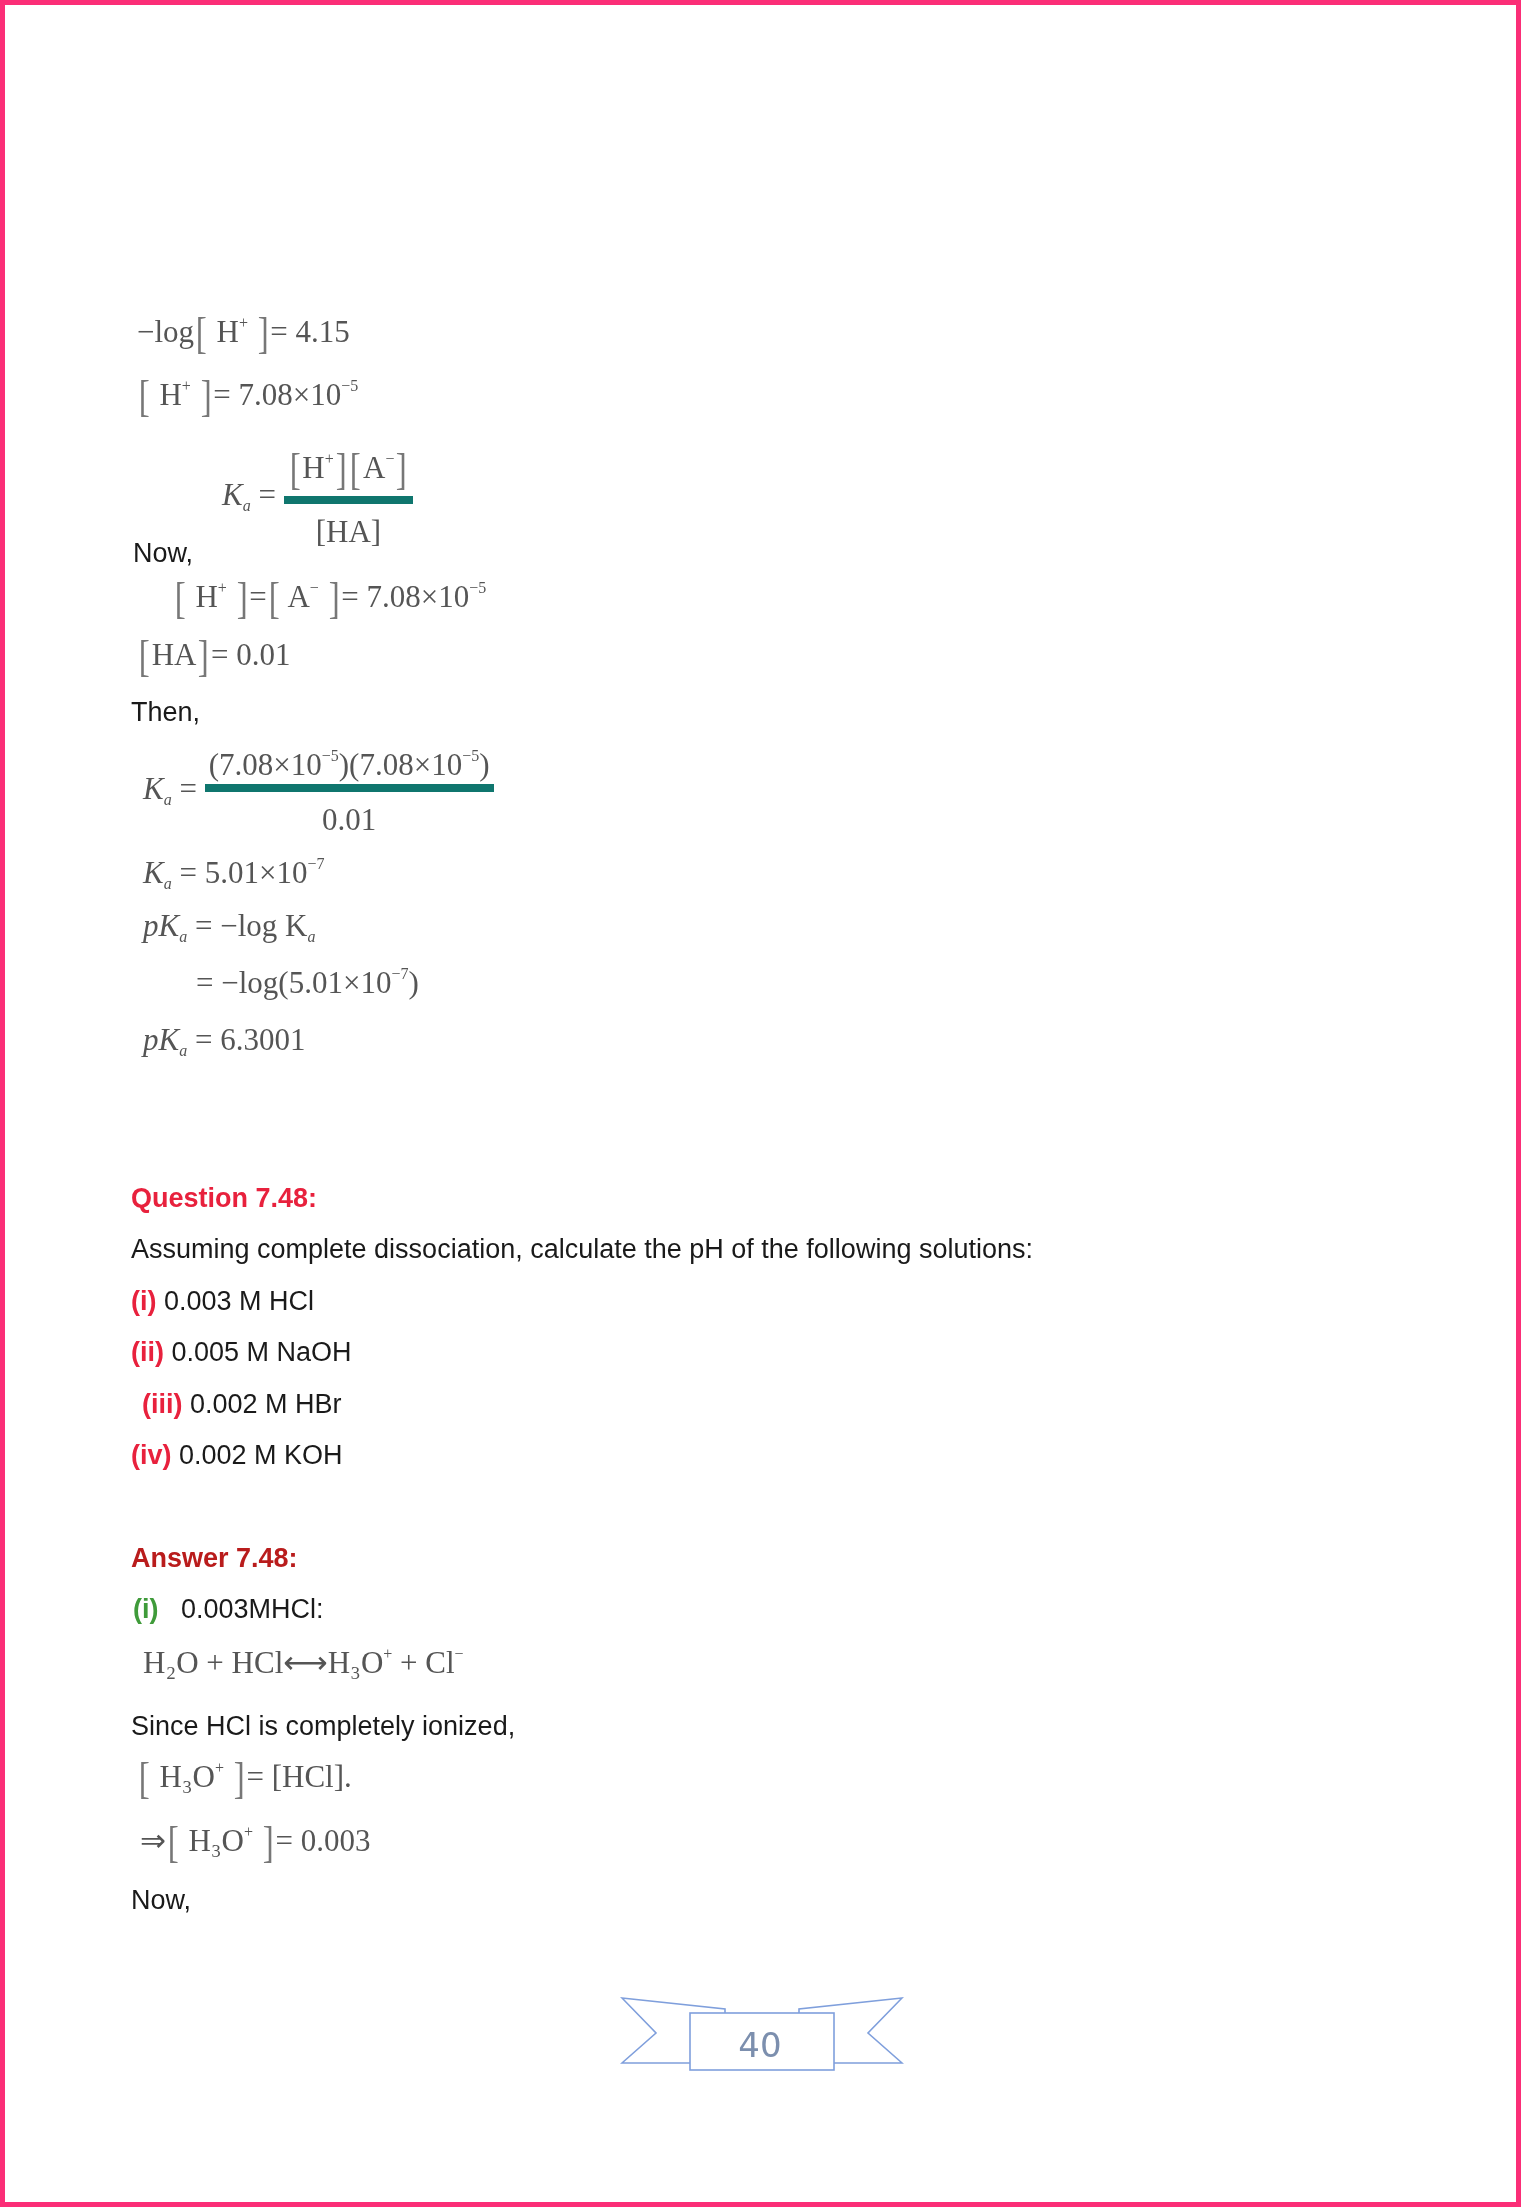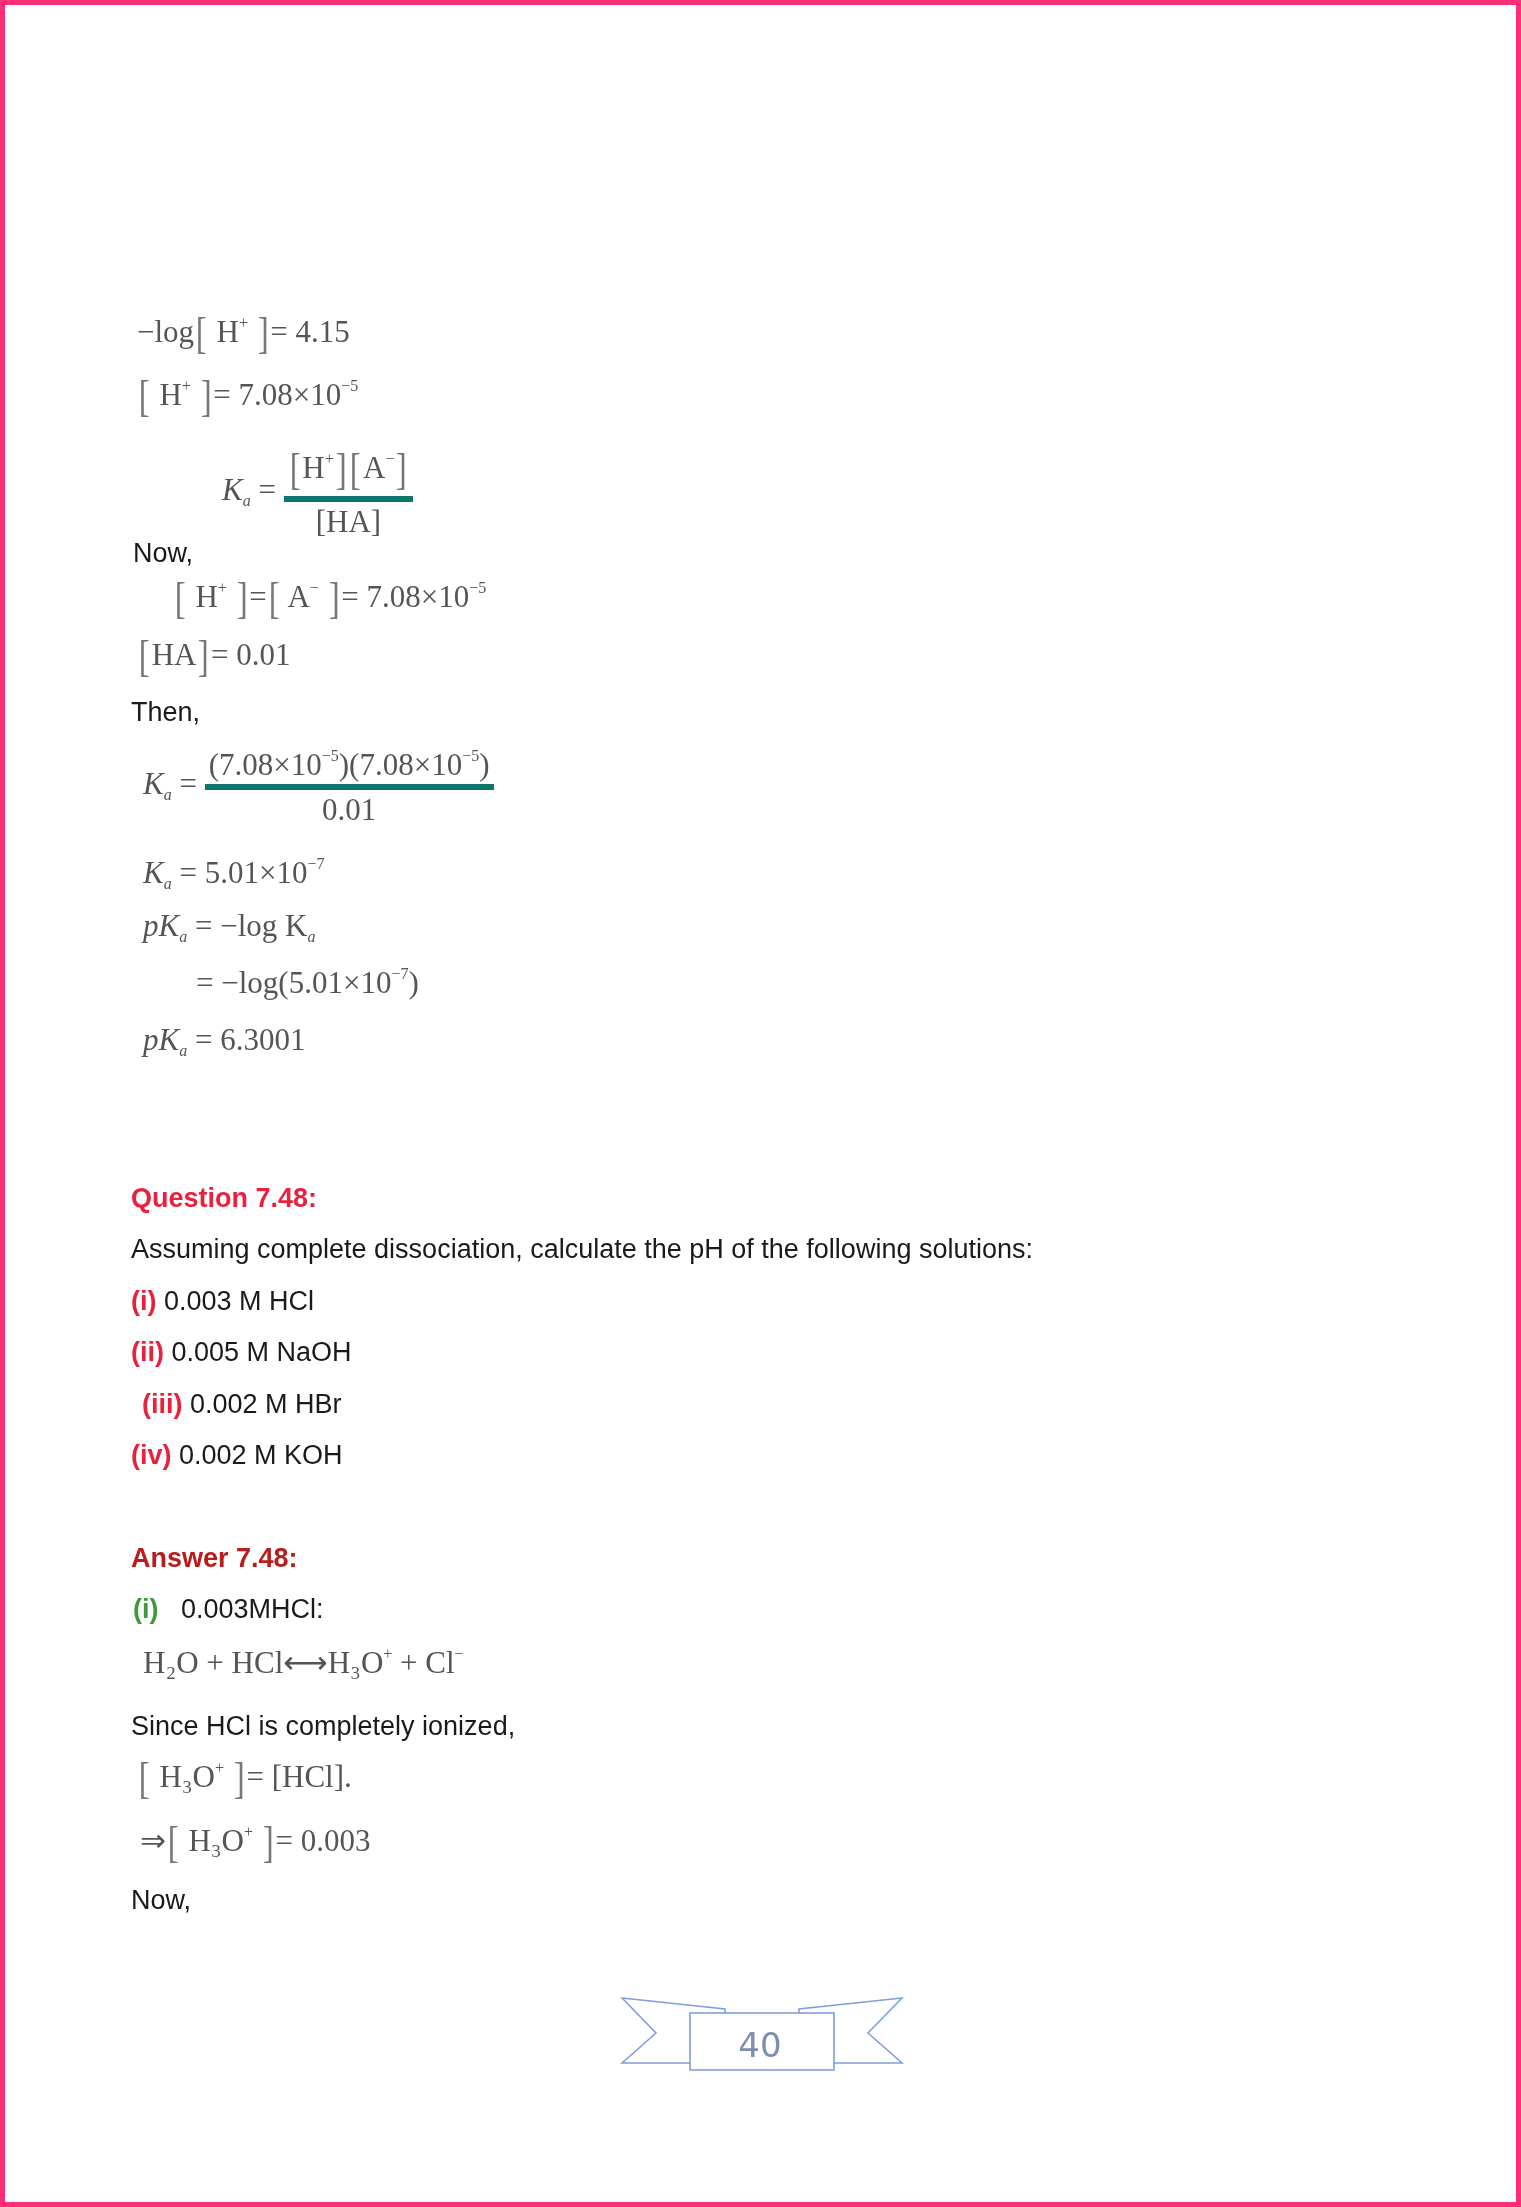--- a/index.html
+++ b/index.html
@@ -21,22 +21,22 @@
   .br { font-size: 44px; font-weight: 200; color: #777; display: inline-block; transform: scaleX(0.75); vertical-align: -6px; }
   .text {
     position: absolute; font-family: Liberation Sans, sans-serif; font-size: 27px;
     white-space: nowrap; color: #1a1a1a; line-height: 1;
   }
   .q-head { color: #e8213d; font-weight: bold; }
   .a-head { color: #b91c1c; font-weight: bold; }
   .red { color: #e8213d; font-weight: bold; }
   .green { color: #3f9b3a; font-weight: bold; }
   .frac { display: inline-block; vertical-align: middle; text-align: center; }
-  .frac .num { display: block; padding: 0 4px 4px; border-bottom: 6px solid #0f766e; }
-  .frac .den { display: block; padding-top: 4px; }
+  .frac .num { display: block; padding: 0 4px 4px; border-bottom: 8px solid #0f766e; }
+  .frac .den { display: block; padding-top: 12px; }
   .page-badge { position: absolute; left: 620px; top: 1995px; width: 284px; height: 80px; }
   .page-num {
     position: absolute; left: 690px; top: 2025px; width: 140px; text-align: center;
     font-family: "DejaVu Sans", sans-serif; font-size: 34px; color: #7c8fae;
   }
 </style>
 </head>
 <body>
 
 <div class="page-frame"></div>

